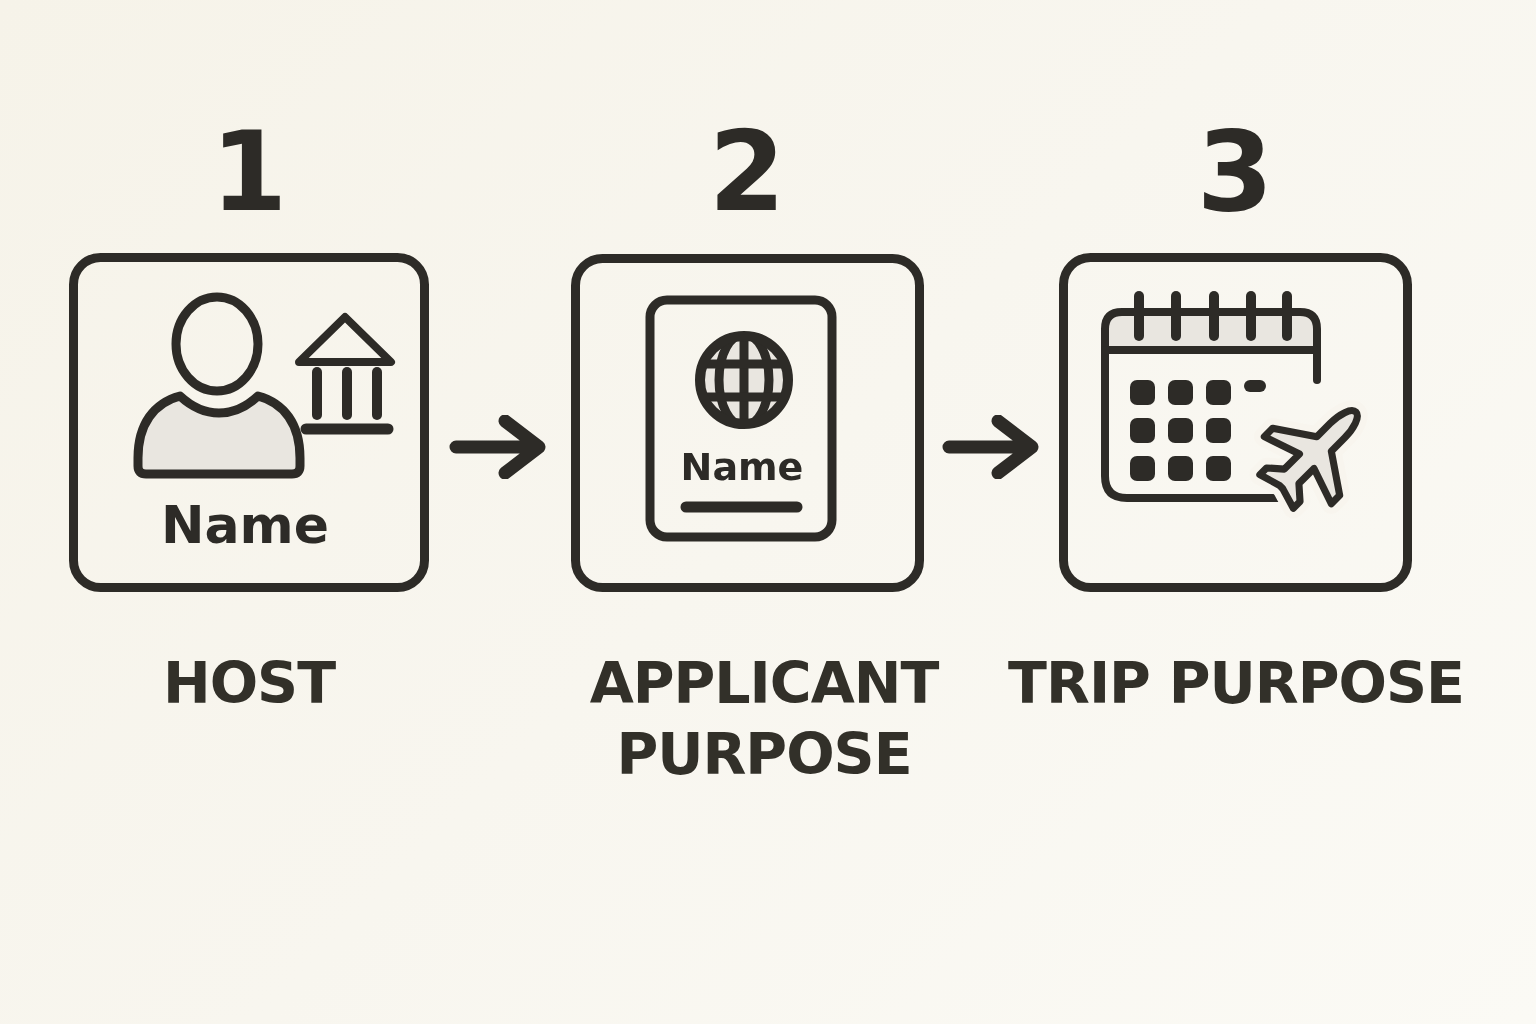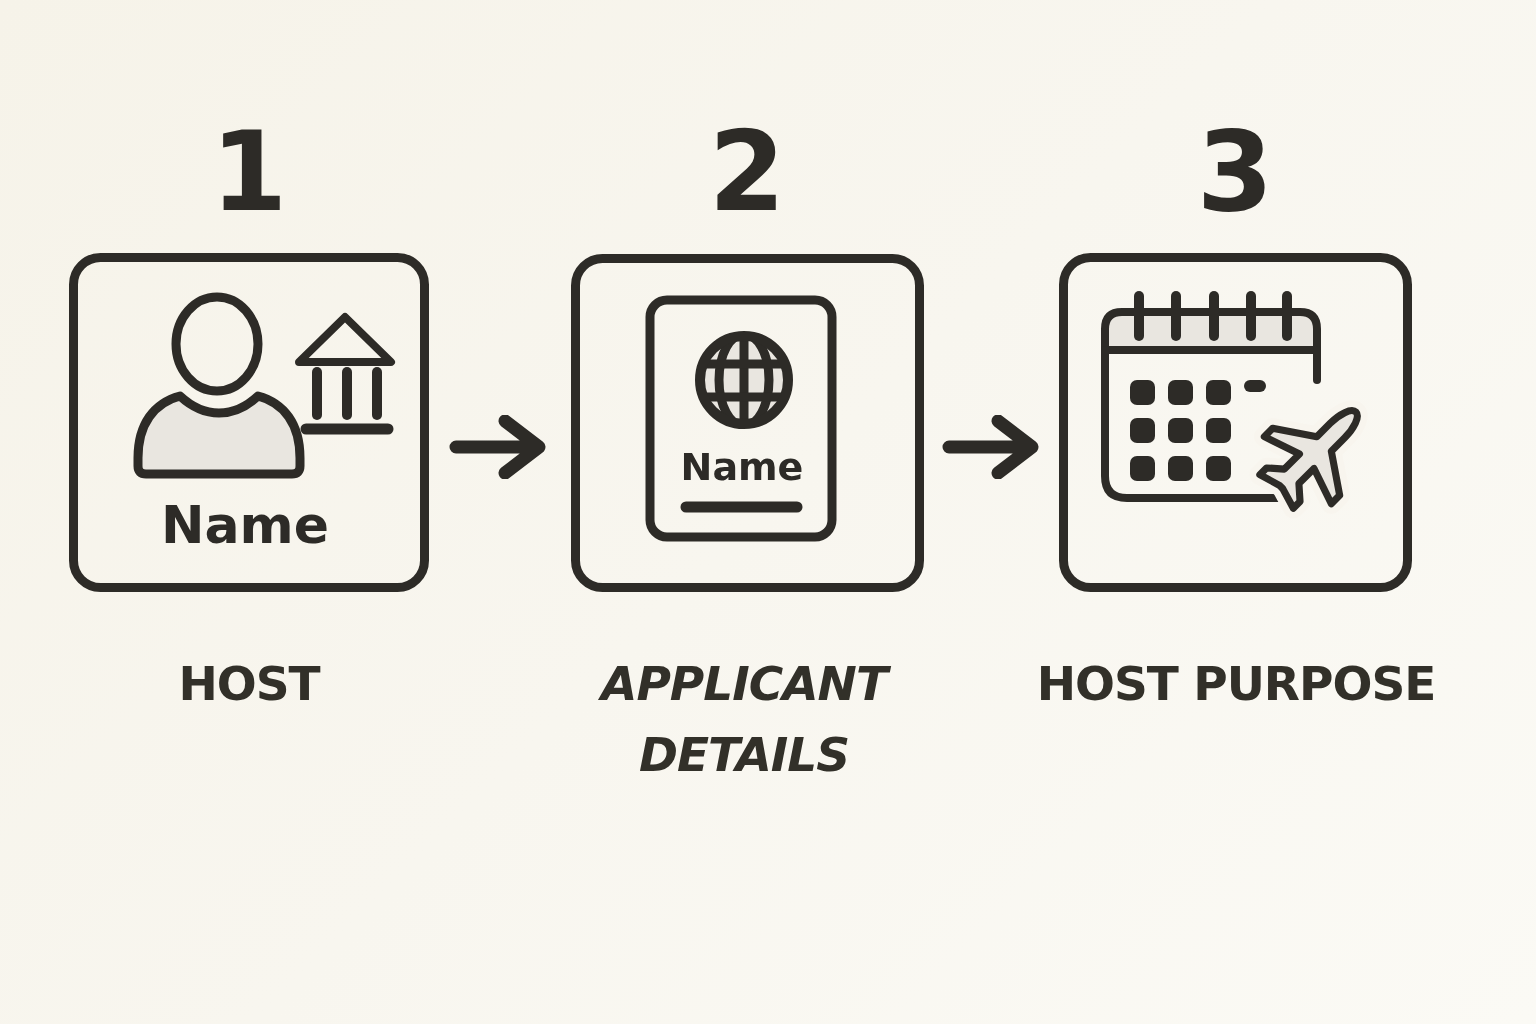--- a/index.html
+++ b/index.html
@@ -13,21 +13,21 @@
     background:linear-gradient(135deg,#f6f3e9 0%,#f8f6ef 50%,#fbfaf5 100%);
   }
   .abs{position:absolute;}
   .step-number{
     width:362px;text-align:center;
     font-size:110px;font-weight:700;line-height:112px;
     color:#2d2b27;
   }
   .step-label{
     width:480px;text-align:center;
-    font-size:47px;font-weight:700;line-height:71px;
+    font-size:57px;font-weight:700;line-height:71px;
     letter-spacing:-1px;color:#323029;
   }
   .step-label span{display:block;}
   svg text{
     font-family:"DejaVu Sans","Liberation Sans",sans-serif;
     font-weight:600;fill:#2d2b27;
   }
 </style>
 </head>
 <body>
@@ -120,21 +120,21 @@
                L -13,13 L -60,29 L -60,14 L -13,-18 L -13,-42 C -13,-58 -8,-75 0,-75 Z" fill="#f8f5ee" stroke="#f8f5ee" stroke-width="26" stroke-linejoin="round"></path>
       <path d="M 0,-75 C 8,-75 13,-58 13,-42 L 13,-18 L 60,14 L 60,29 L 13,13
                L 13,40 L 30,55 L 30,67 L 3,59 L -3,59 L -30,67 L -30,55 L -13,40
                L -13,13 L -60,29 L -60,14 L -13,-18 L -13,-42 C -13,-58 -8,-75 0,-75 Z" fill="#e9e6e0" stroke="#2d2b27" stroke-width="9" stroke-linejoin="round"></path>
     </g>
   </svg>
 
   <div class="abs step-label" style="left:9px;top:648px;">
     <span>HOST</span>
   </div>
-  <div class="abs step-label" style="left:504px;top:648px;font-style:italic;">
+  <div class="abs step-label" style="left:524px;top:648px;">
     <span>APPLICANT</span>
-    <span>DETAILS</span>
+    <span>PURPOSE</span>
   </div>
   <div class="abs step-label" style="left:996px;top:648px;">
-    <span>HOST PURPOSE</span>
+    <span>TRIP PURPOSE</span>
   </div>
 
 </div>
 
 </body></html>

